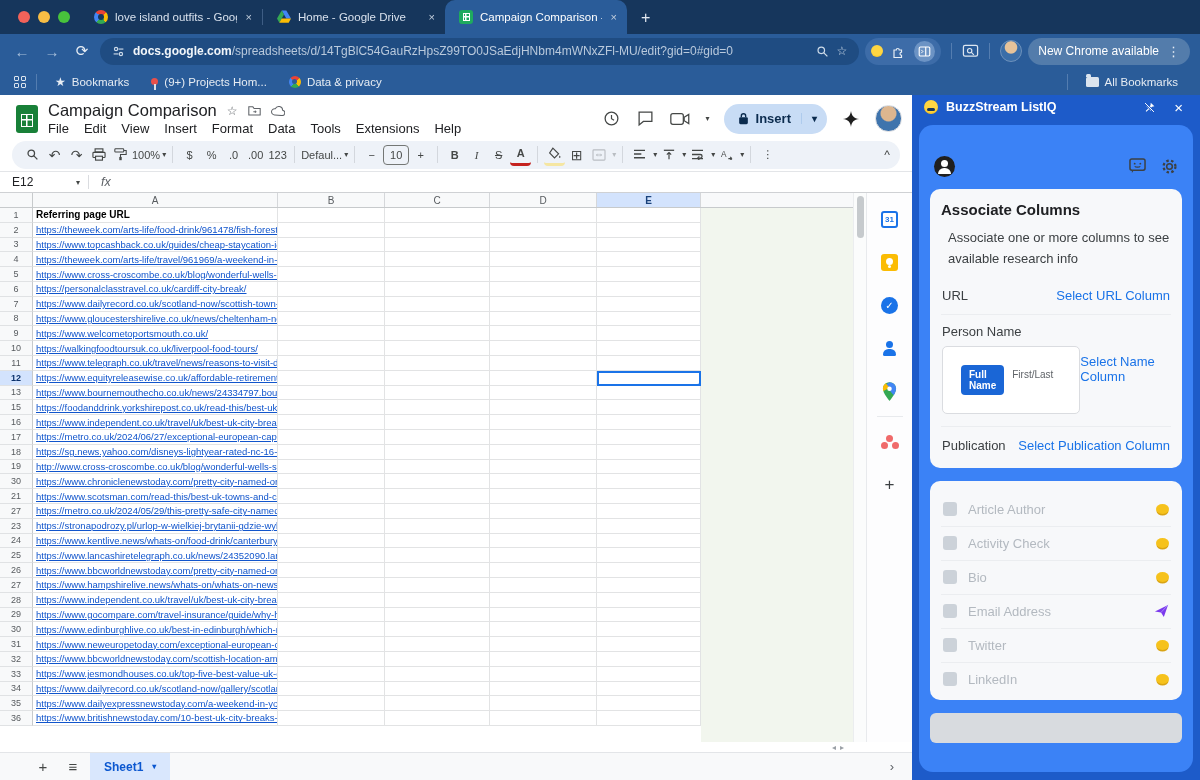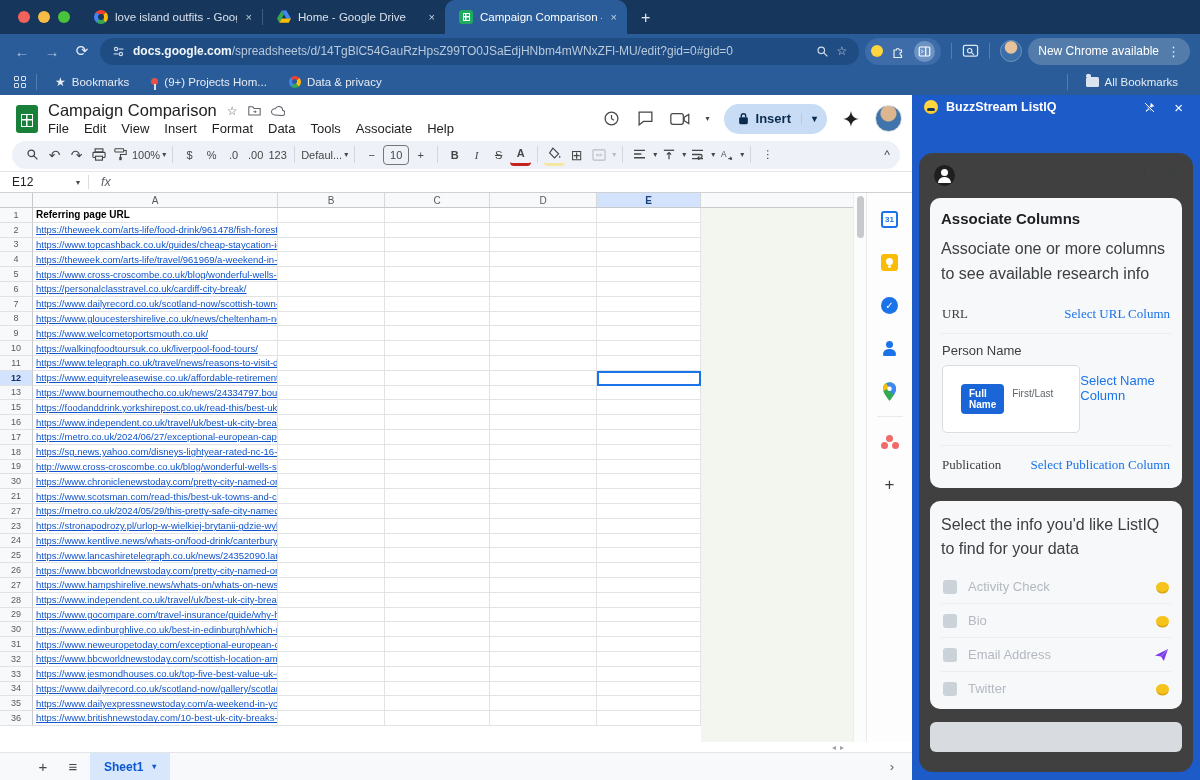--- a/index.html
+++ b/index.html
@@ -133,37 +133,37 @@
   .railplus { color:#3c4043; font-size:17px; }
 
   .hscroll { height:10px; display:flex; align-items:center; justify-content:flex-end; gap:4px; padding-right:68px; color:#9aa0a6; font-size:8px; flex:none; }
   .bottombar { height:28px; background:#f8f9fa; border-top:1px solid #e3e5e8; display:flex; align-items:center; padding-left:30px; gap:4px; flex:none; }
   .bbico { color:#444746; font-size:15px; width:26px; text-align:center; }
   .sheettab { height:100%; background:#d9e7fd; color:#0b57d0; font-weight:bold; font-size:12px; display:flex; align-items:center; gap:7px; padding:0 14px; }
   .sheettab .caret { color:#0b57d0; }
   .bbchev { margin-left:auto; margin-right:18px; color:#5f6368; font-size:13px; }
 
   
-  .panel { flex:1; background:#1d5bc9; display:flex; flex-direction:column; min-width:0;gap:28px; }
+  .panel { flex:1; background:#1d5bc9; display:flex; flex-direction:column; min-width:0; }
   .phead { height:24px; display:flex; align-items:center; gap:8px; padding:0 12px; color:#fff; flex:none; }
   .plogo { width:14px; height:14px; border-radius:50%; background:radial-gradient(circle at 50% 35%,#ffd642 55%,#f0ad00); position:relative; flex:none; }
   .plogo::after { content:''; position:absolute; left:3px; right:3px; bottom:3px; height:3.5px; border-radius:2px; background:#17365c; }
   .ptitle { font-size:12.5px; font-weight:bold; flex:1; }
   .phico { color:#fff; font-size:12px; padding:0 5px; display:flex; align-items:center; }
   .pbody { flex:1; padding:6px 7px 8px; display:flex; min-height:0; }
-  .pcard { flex:1; background:#404040; border-radius:14px; padding:12px 11px 10px; display:flex; flex-direction:column; min-height:0; overflow:hidden; }
+  .pcard { flex:1; background:#3b82f6; border-radius:14px; padding:12px 11px 10px; display:flex; flex-direction:column; min-height:0; overflow:hidden;justify-content:center; }
   .picons { display:flex; align-items:center; margin:0 4px 12px; }
   .personico { width:21px; height:21px; border-radius:50%; background:#1f1f1f; position:relative; }
   .personico::before { content:''; position:absolute; left:7px; top:4px; width:7px; height:7px; border-radius:50%; background:#fff; }
   .personico::after { content:''; position:absolute; left:4px; top:12px; width:13px; height:6px; border-radius:6px 6px 0 0; background:#fff; }
   .picons .right { margin-left:auto; display:flex; gap:15px; }
   .scard { background:#f7f8fa; border-radius:10px; padding:12px 11px 4px; }
   .scard h3 { font-size:15px; color:#202124; margin-bottom:10px; font-weight:bold; }
-  .sdesc { font-size:16px; color:#3c4043; line-height:1.55; margin-bottom:8px; }
-  .arow { display:flex; align-items:center; justify-content:space-between; padding:11px 1px;font-family:Liberation Serif, serif; }
+  .sdesc { font-size:13px; color:#3c4043; line-height:1.55; margin-bottom:8px;margin-left:7px; }
+  .arow { display:flex; align-items:center; justify-content:space-between; padding:11px 1px; }
   .arow + .arow, .pblock { border-top:1px solid #ebedf0; }
   .alabel { font-size:13px; color:#3c4043; }
   .alink { font-size:13px; color:#1a73e8; }
   .pblock { padding:9px 1px 12px; display:flex; align-items:center; justify-content:space-between; }
   .pleft { display:flex; flex-direction:column; gap:7px; }
   .tgl { display:inline-flex; border:1px solid #dadce0; border-radius:5px; background:#fff; padding:18px; }
   .tgl .on { background:#1a66d6; color:#fff; font-weight:bold; font-size:10px; padding:4px 8px; border-radius:4px; }
   .tgl .off { color:#5f6368; font-size:10px; padding:4px 8px; }
   .addcard { margin-top:13px; }
   .crow { display:flex; align-items:center; gap:11px; padding:9px 2px; border-top:1px solid #ebedf0; }
@@ -314,21 +314,21 @@
             </span>
           </div>
           <div class="menurow" id="menu-bar">
               <span>File</span>
               <span>Edit</span>
               <span>View</span>
               <span>Insert</span>
               <span>Format</span>
               <span>Data</span>
               <span>Tools</span>
-              <span>Associate</span>
+              <span>Extensions</span>
               <span>Help</span>
             </div>
         </div>
         <div class="shright">
           <span class="hico">
             <svg width="17" height="17" viewBox="0 0 20 20">
                 <circle cx="10" cy="10" r="7.5" fill="none" stroke="#444746" stroke-width="1.5"></circle>
                 <path d="M10 6v4.3l3 1.8" fill="none" stroke="#444746" stroke-width="1.4"></path>
               </svg>
           </span>
@@ -940,22 +940,26 @@
               </span>
               <span class="alink">Select Name Column</span>
             </div>
             <div class="arow" style="border-top:1px solid #ebedf0">
               <span class="alabel">Publication</span>
               <span class="alink">Select Publication Column</span>
             </div>
           </div>
 
           <div class="scard addcard">
-            <p class="sdesc">Select the info you'd like ListIQ to find for your data</p>
             <div id="add-col-list">
+                <div class="crow">
+                  <span class="cbx"></span>
+                  <span class="clabel">Article Author</span>
+                  <span class="coin"></span>
+                </div>
                 <div class="crow">
                   <span class="cbx"></span>
                   <span class="clabel">Activity Check</span>
                   <span class="coin"></span>
                 </div>
                 <div class="crow">
                   <span class="cbx"></span>
                   <span class="clabel">Bio</span>
                   <span class="coin"></span>
                 </div>
@@ -967,20 +971,25 @@
                       <path d="M1 8L15 1l-4.5 13-3-5z" fill="#7c3aed"></path>
                       <path d="M7.5 9L15 1" stroke="#a78bfa" stroke-width="1"></path>
                     </svg>
                   </span>
                 </div>
                 <div class="crow">
                   <span class="cbx"></span>
                   <span class="clabel">Twitter</span>
                   <span class="coin"></span>
                 </div>
+                <div class="crow">
+                  <span class="cbx"></span>
+                  <span class="clabel">LinkedIn</span>
+                  <span class="coin"></span>
+                </div>
               </div>
           </div>
 
           <button class="updatebtn">
             
             
           </button>
 
         </div>
       </div>

